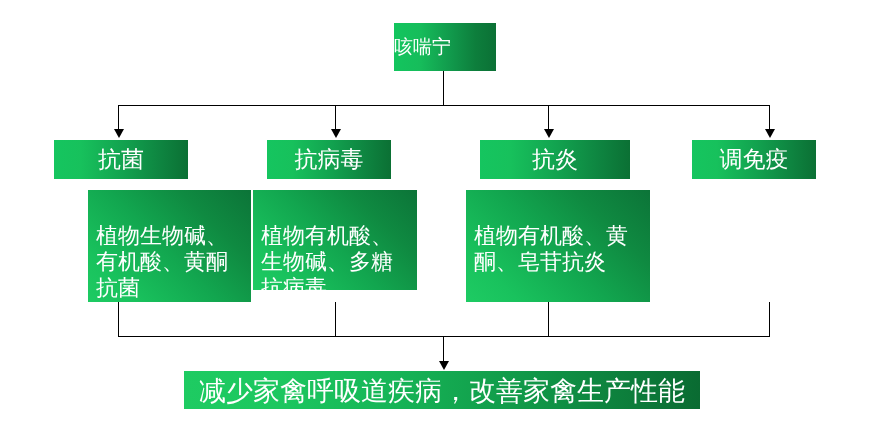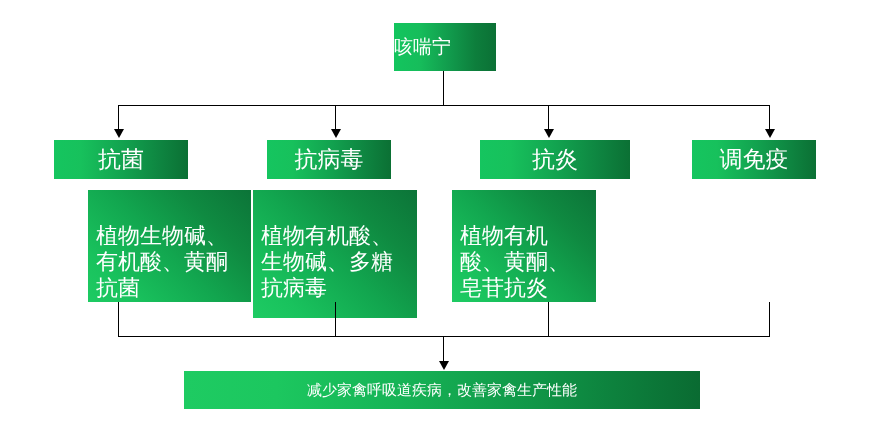--- a/index.html
+++ b/index.html
@@ -54,21 +54,21 @@
     text-align:left;
   }
 
   
   .outcome-box{
     position:absolute;
     box-sizing:border-box;
     left:184px; top:371px; width:516px; height:38px;
     color:#fff;
     display:flex;align-items:center;justify-content:center;
-    font-size:15px;line-height:1;
+    font-size:27px;line-height:1;
     background:linear-gradient(to right,#1ecb62 0%,#1cc75f 18%,#16b356 42%,#109647 68%,#0c7b3a 88%,#0a6b32 100%);
   }
 
   
   .vline{position:absolute;width:1px;background:#000;}
   .hline{position:absolute;height:1px;background:#000;}
   .arrow{
     position:absolute;
     width:0;height:0;
     border-left:5px solid transparent;
@@ -103,28 +103,28 @@
   <div class="header-box" style="left:54px; top:140px; width:134px;">
     <span>抗菌</span>
   </div>
   <div class="content-box" style="left:40px; top:190px; width:163px; height:112px;margin-left:48px;">
     <span>植物生物碱、有机酸、黄酮抗菌</span>
   </div>
 
   <div class="header-box" style="left:267px; top:140px; width:124px;">
     <span>抗病毒</span>
   </div>
-  <div class="content-box" style="left:253px; top:190px; width:164px; height:128px;">
+  <div class="content-box" style="left:253px; top:190px; width:164px; height:100px;">
     <span>植物有机酸、生物碱、多糖抗病毒</span>
   </div>
 
   <div class="header-box" style="left:480px; top:140px; width:150px;">
     <span>抗炎</span>
   </div>
-  <div class="content-box" style="left:452px; top:190px; width:144px; height:112px;">
+  <div class="content-box" style="left:466px; top:190px; width:184px; height:112px;">
     <span>植物有机酸、黄酮、皂苷抗炎</span>
   </div>
 
   <div class="header-box" style="left:692px; top:140px; width:124px;">
     <span>调免疫</span>
   </div>
 
   <div class="vline" style="left:118px; top:302px; height:35px;"></div>
   <div class="vline" style="left:335px; top:302px; height:35px;"></div>
   <div class="vline" style="left:548px; top:302px; height:35px;"></div>

